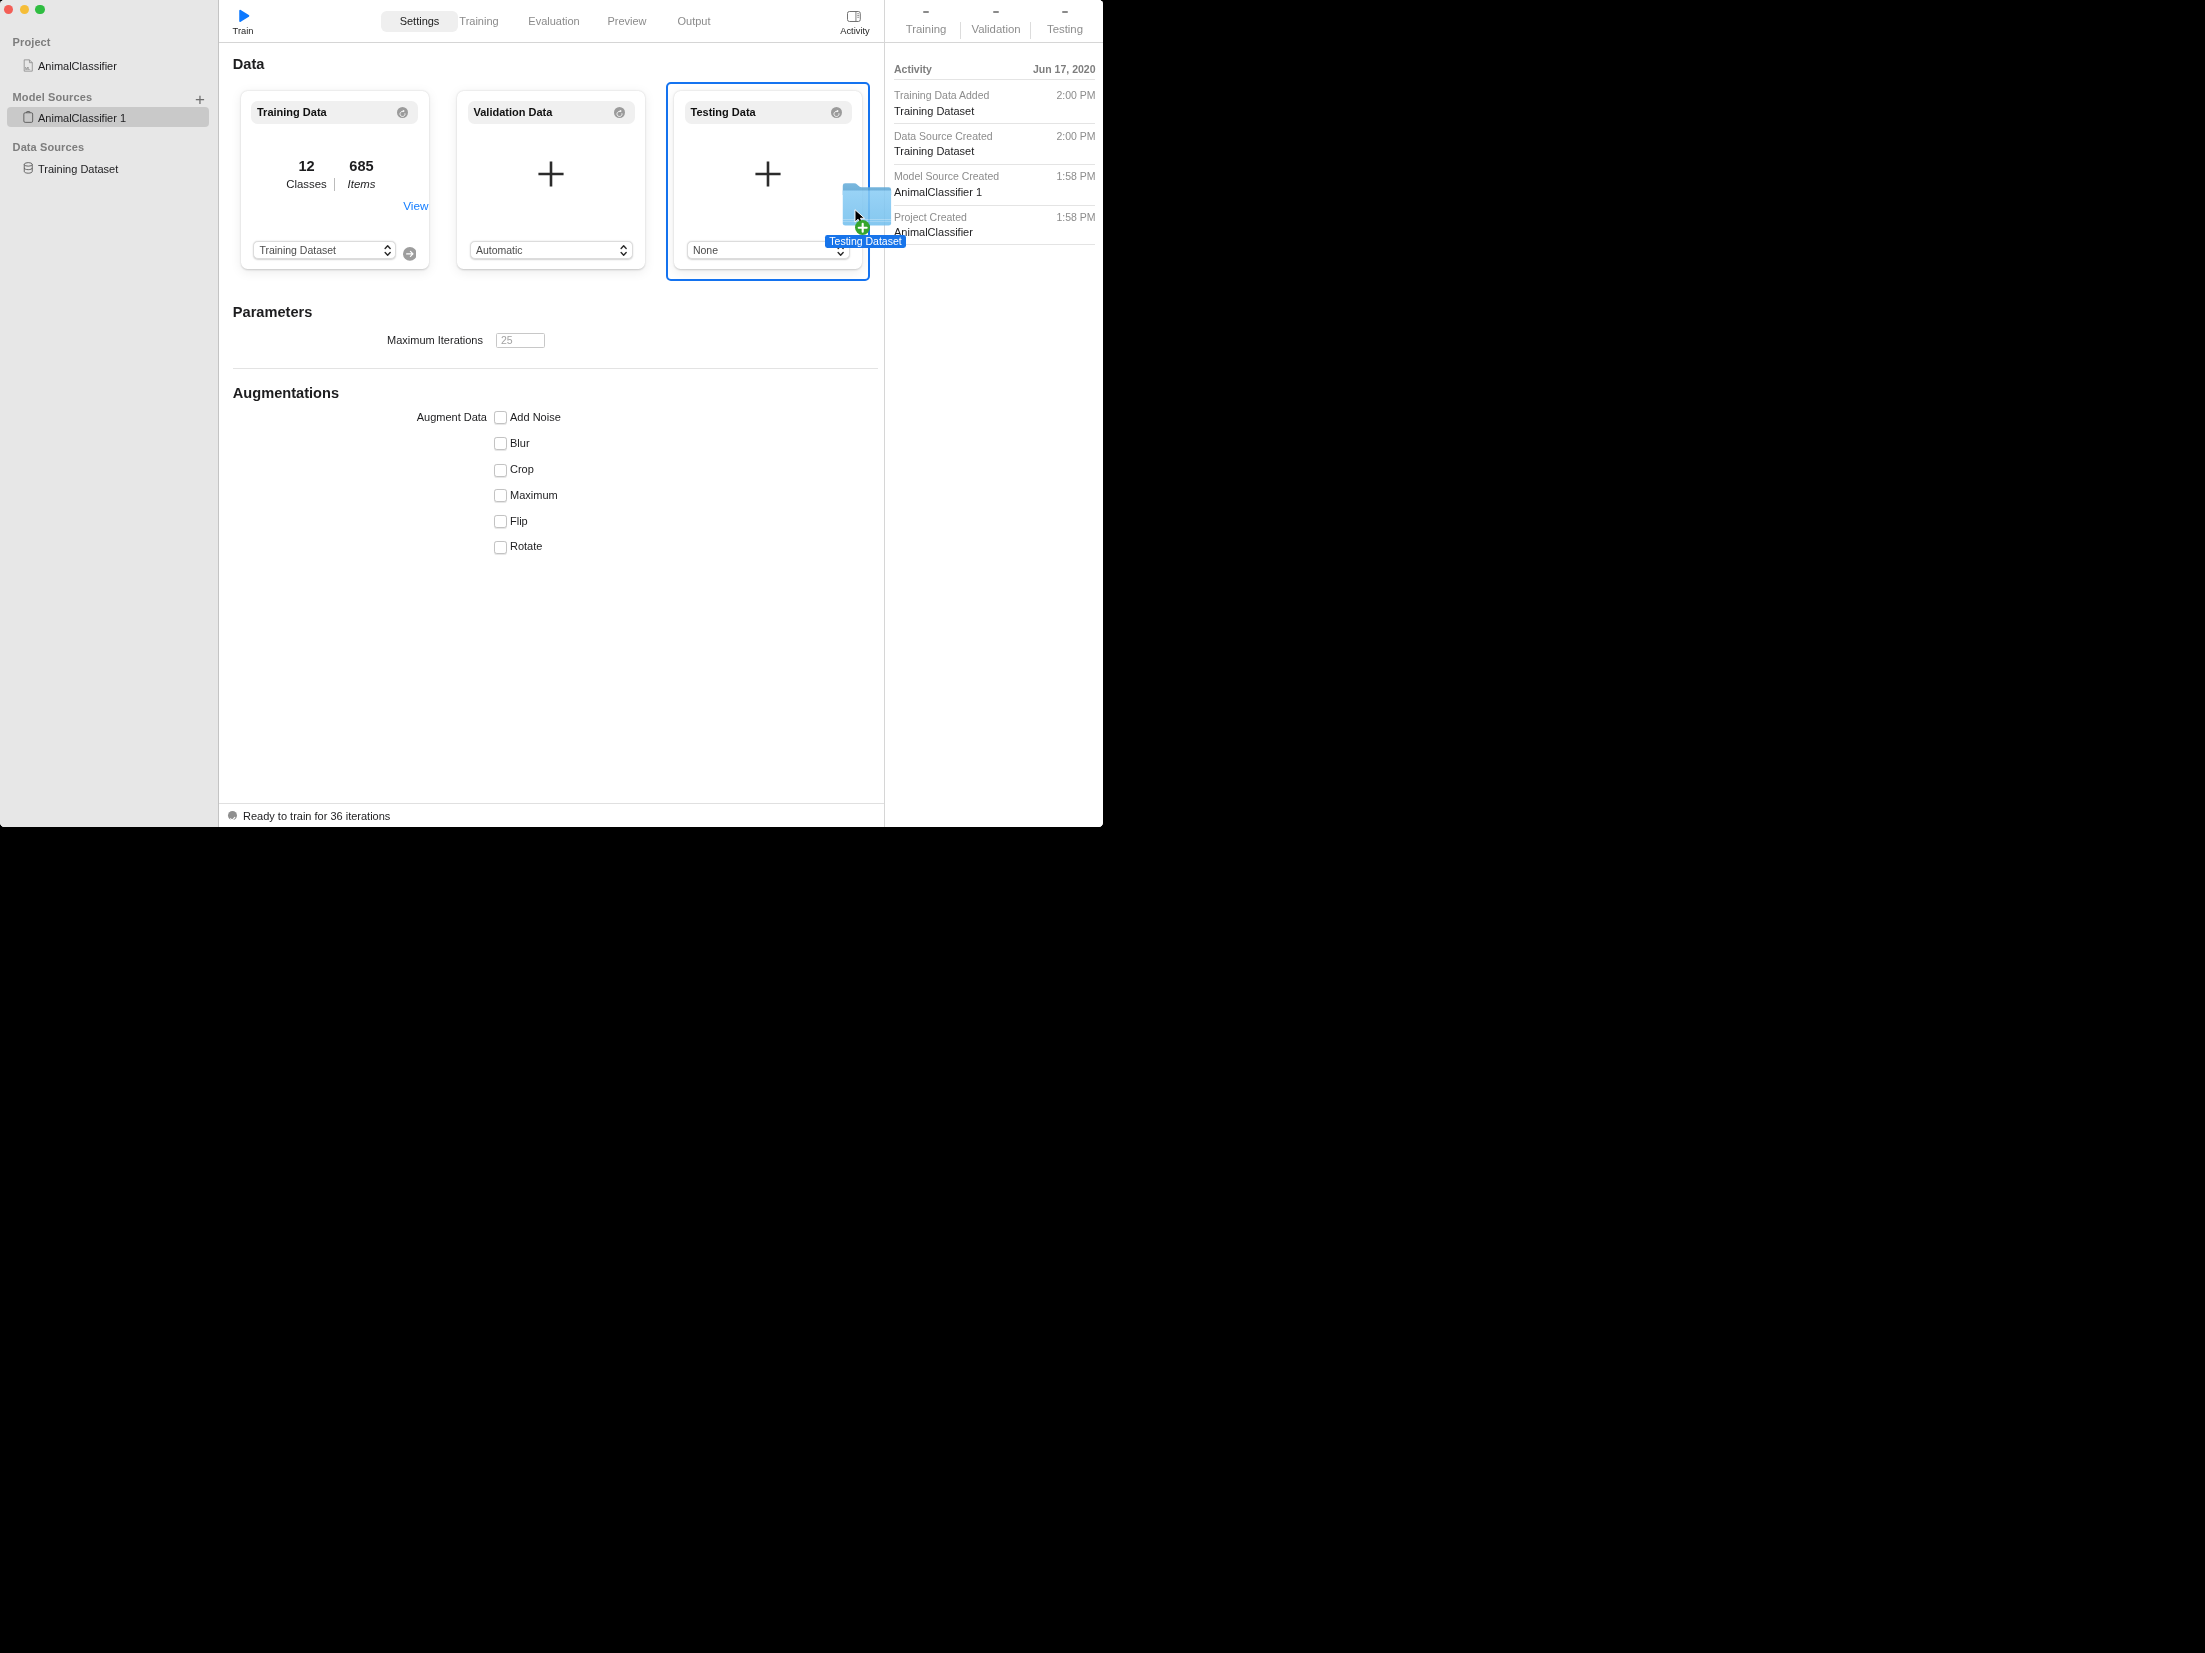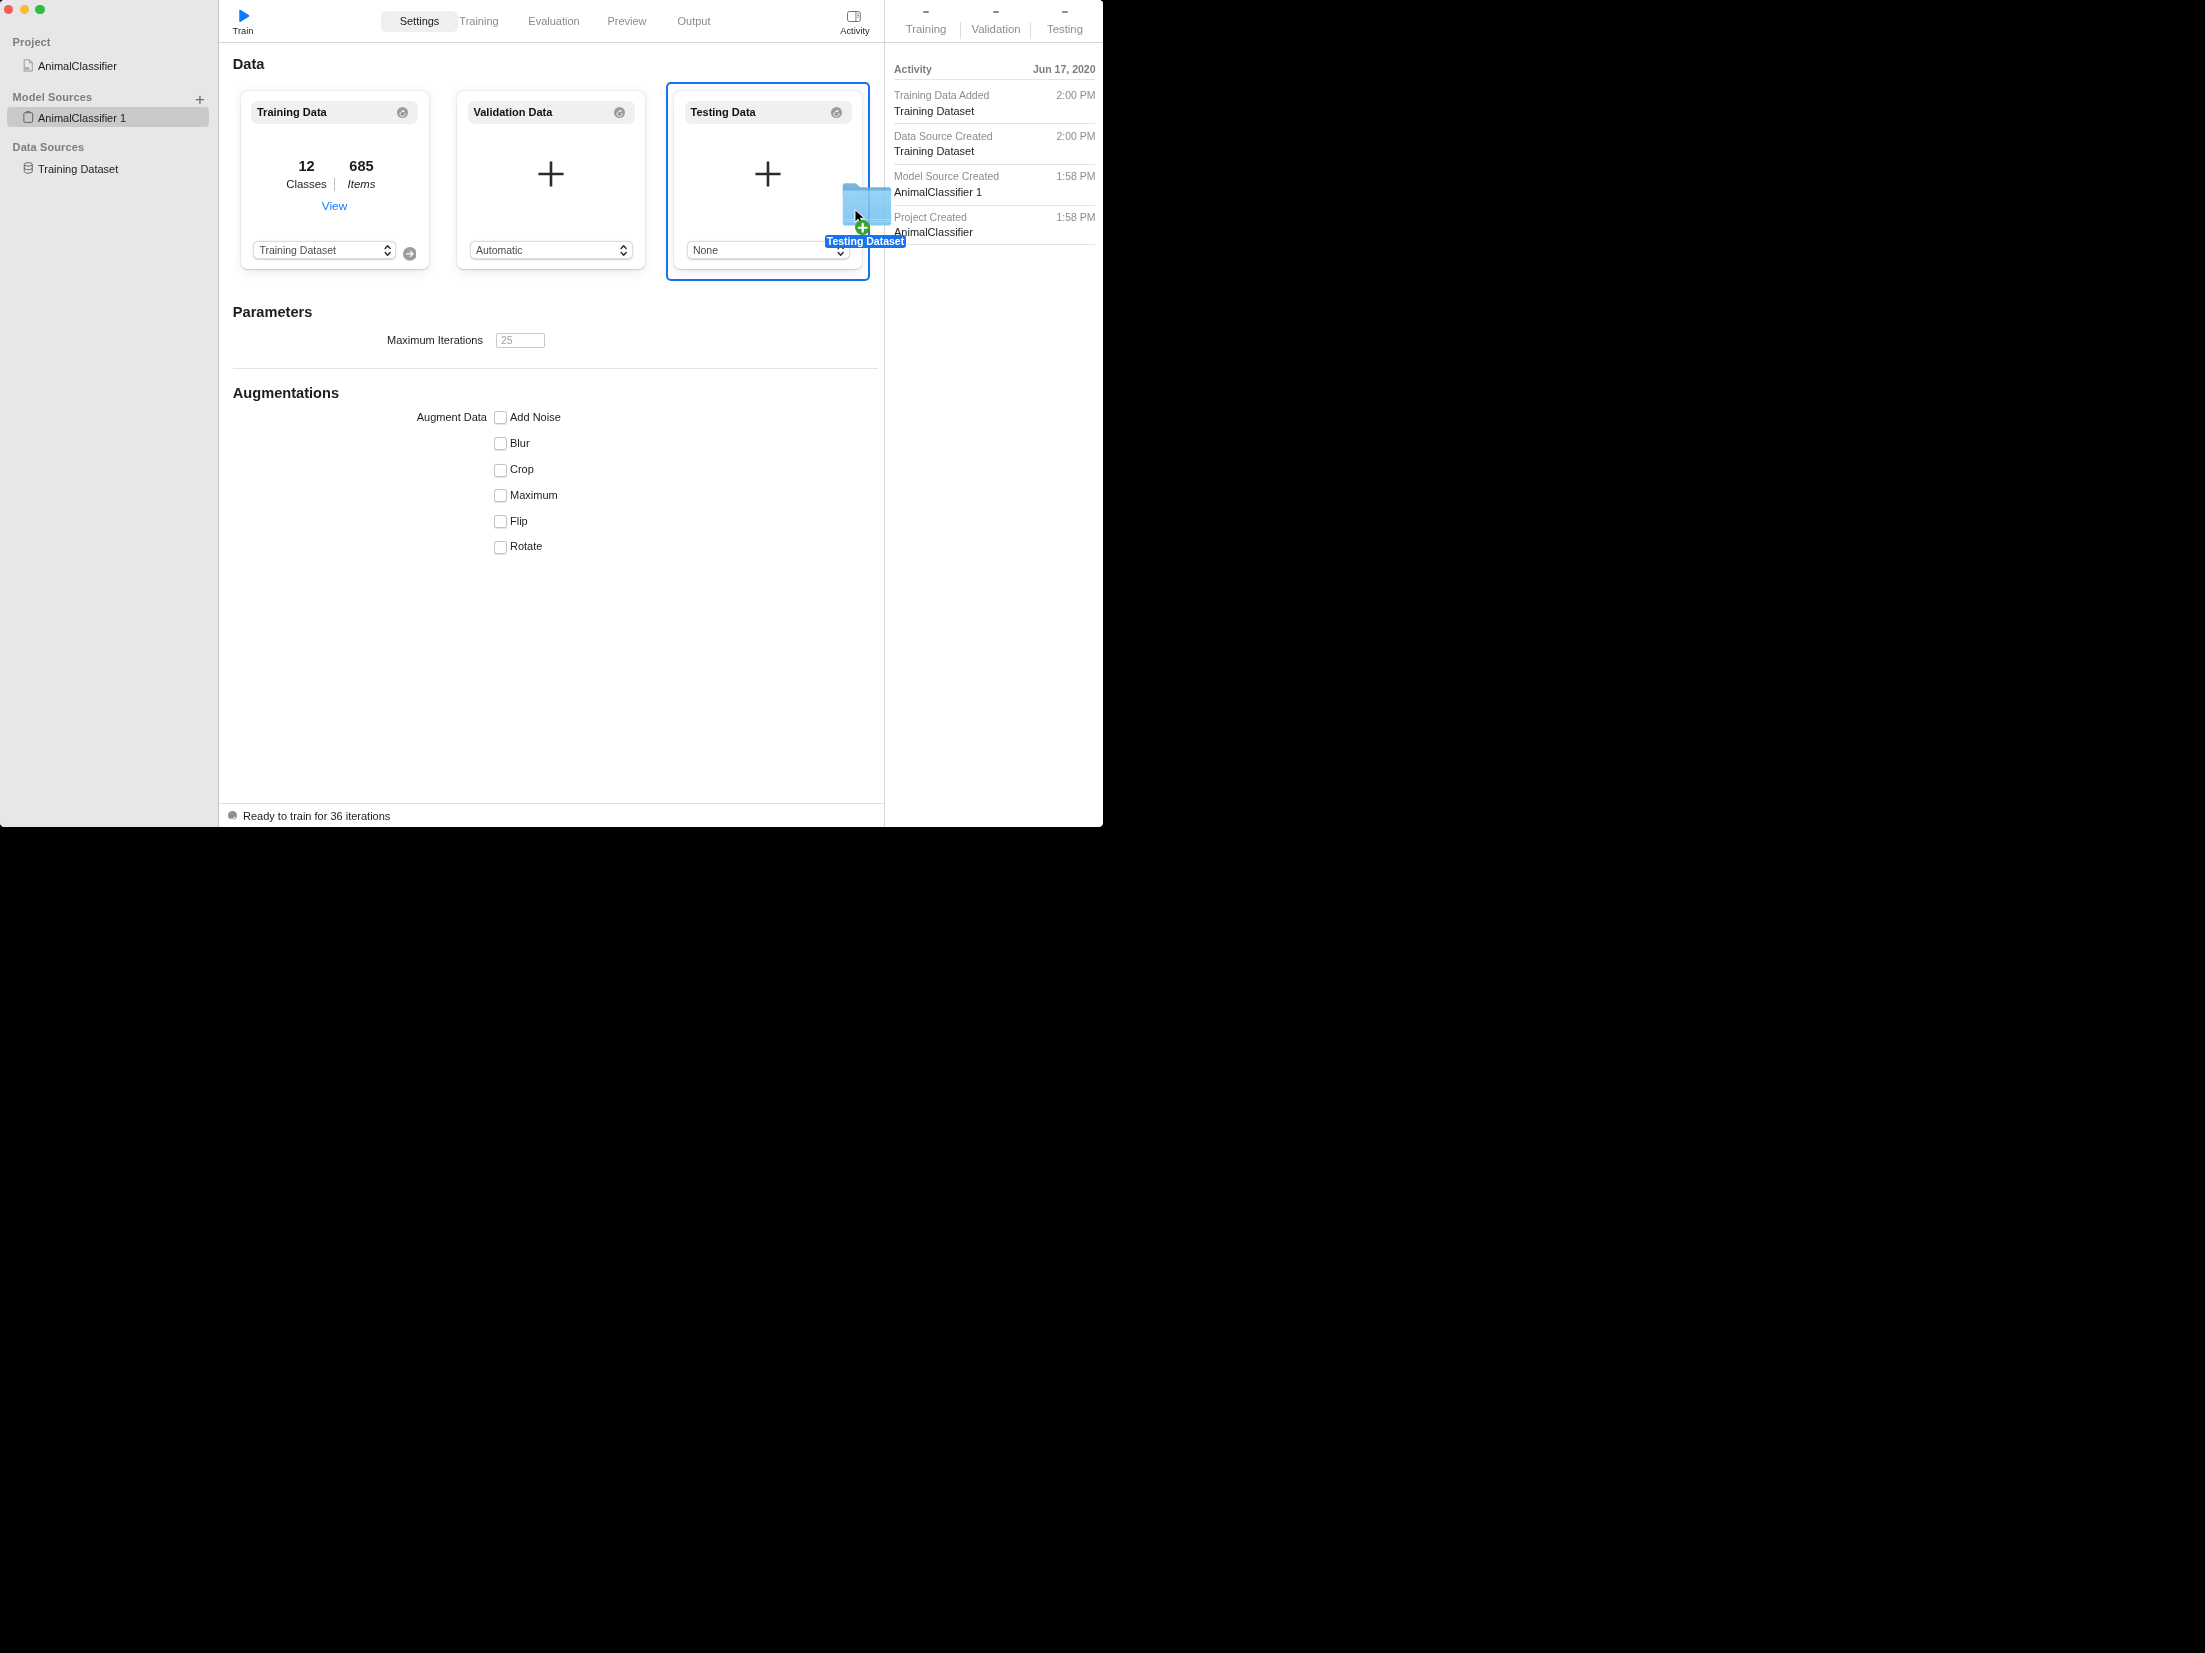--- a/index.html
+++ b/index.html
@@ -36,32 +36,32 @@
 .pill{position:absolute;left:10.5px;top:10px;width:167px;height:23px;background:#f0f0f0;border-radius:6.5px;}
 .pill b{position:absolute;left:6px;top:4.9px;font-size:11px;color:#111;}
 .refbtn{position:absolute;right:9.7px;top:5.7px;width:11px;height:11px;border-radius:50%;background:#9b9b9b;}
 .plus{position:absolute;left:50%;top:83px;transform:translate(-50%,-50%);}
 .dd{position:absolute;left:12.6px;top:150px;width:161px;height:16px;background:#fff;border:0.8px solid #dcdcdc;border-radius:4.9px;box-shadow:0 0.4px 1.6px rgba(0,0,0,0.18);}
 .dd span{position:absolute;left:5.3px;top:2px;font-size:10.5px;color:#4c4c4c;}
 .stepper{position:absolute;right:4px;top:1.6px;}
 .num{position:absolute;top:68px;transform:translateX(-50%);font-size:14.6px;line-height:14.6px;font-weight:700;color:#1d1d1f;}
 .numlab{position:absolute;top:87px;transform:translateX(-50%);font-size:11.4px;line-height:13px;color:#1d1d1f;}
 .vdiv{position:absolute;left:93px;top:87px;width:0.8px;height:12.7px;background:#bbb;}
-.view{position:absolute;left:0;width:188px;top:109px;text-align:center;font-size:11.8px;line-height:13.8px;color:#157eff;}
+.view{position:absolute;left:0;width:188px;top:109px;text-align:right;font-size:11.8px;line-height:13.8px;color:#157eff;}
 .formlab{position:absolute;font-size:11px;color:#1d1d1f;text-align:right;}
 #iterinput{position:absolute;left:277px;top:291px;width:43px;height:13.4px;border:0.8px solid #c8c8c8;border-radius:1.6px;background:#fff;font-size:10.5px;color:#a2a2a2;padding:0 0 0 4px;line-height:13.8px;}
 #mainsep{position:absolute;left:13.8px;top:326px;width:645px;height:0.8px;background:#e3e3e3;}
 .cb{position:absolute;left:275px;width:10.5px;height:10.5px;border:0.4px solid #c3c3c3;border-radius:2.8px;background:#fff;box-shadow:0 0.4px 0.8px rgba(0,0,0,0.10);}
 .cblab{position:absolute;left:291px;font-size:11px;color:#1d1d1f;}
 #statussep{position:absolute;left:0;top:761px;width:665px;height:0.8px;background:#e0e0e0;}
 #statusc{position:absolute;left:9px;top:769px;width:9.3px;height:9.3px;border-radius:50%;background:#8f8f8f;}
 #statustxt{position:absolute;left:24px;top:768px;font-size:11px;color:#1d1d1f;}
 
 #drag{position:absolute;left:0;top:0;z-index:50;}
-#tooltip{position:absolute;left:825px;top:235px;width:81px;height:13px;background:#1774ea;border-radius:2.4px;color:#fff;font-size:10.5px;font-weight:700;text-align:center;line-height:13px;z-index:60;}
+#tooltip{position:absolute;left:825px;top:235px;width:81px;height:13px;background:#1774ea;border-radius:2.4px;color:#fff;font-size:10.5px;font-weight:400;text-align:center;line-height:13px;z-index:60;}
 </style></head>
 <body>
 <div id="win">
 
   <div id="sidebar">
     <div class="tl" style="left:3.5px;background:#f35e56;"></div>
     <div class="tl" style="left:19.5px;background:#f5bd37;"></div>
     <div class="tl" style="left:35px;background:#2fbd41;"></div>
     <div class="sec" style="top:37px;">Project</div>
     <svg class="sic" style="top:59px;" width="10.5" height="13" viewBox="0 0 13 16">

